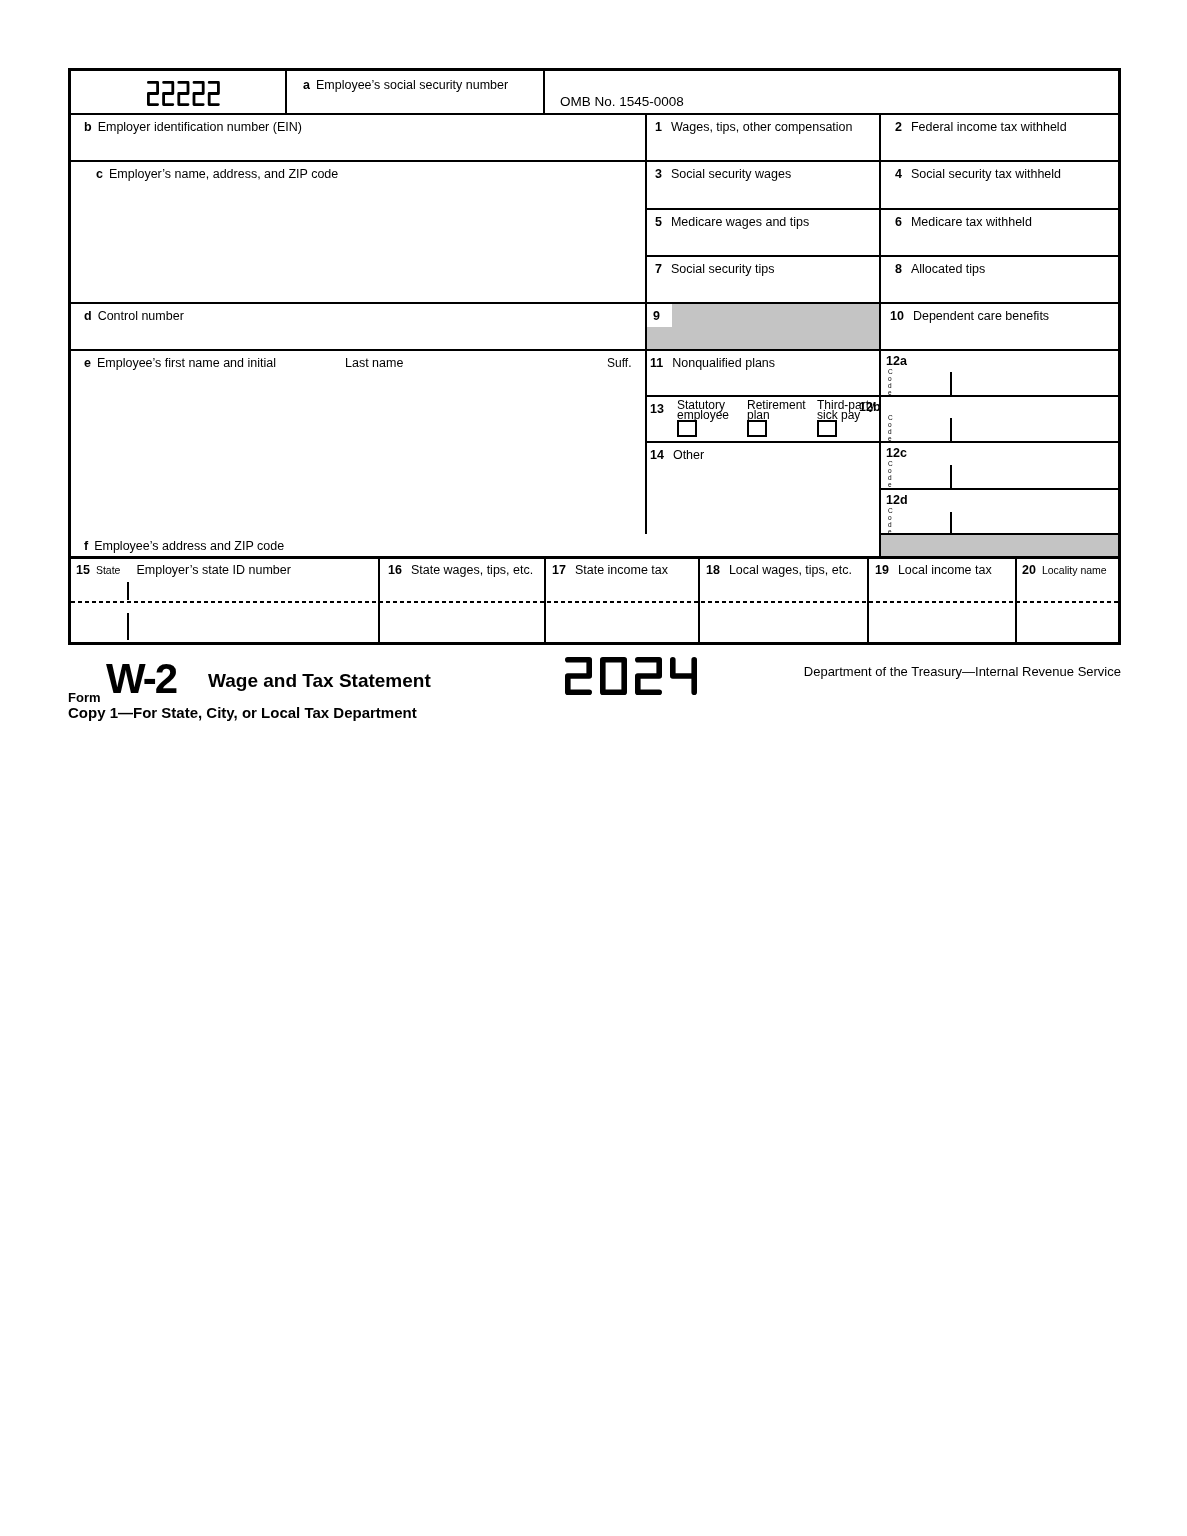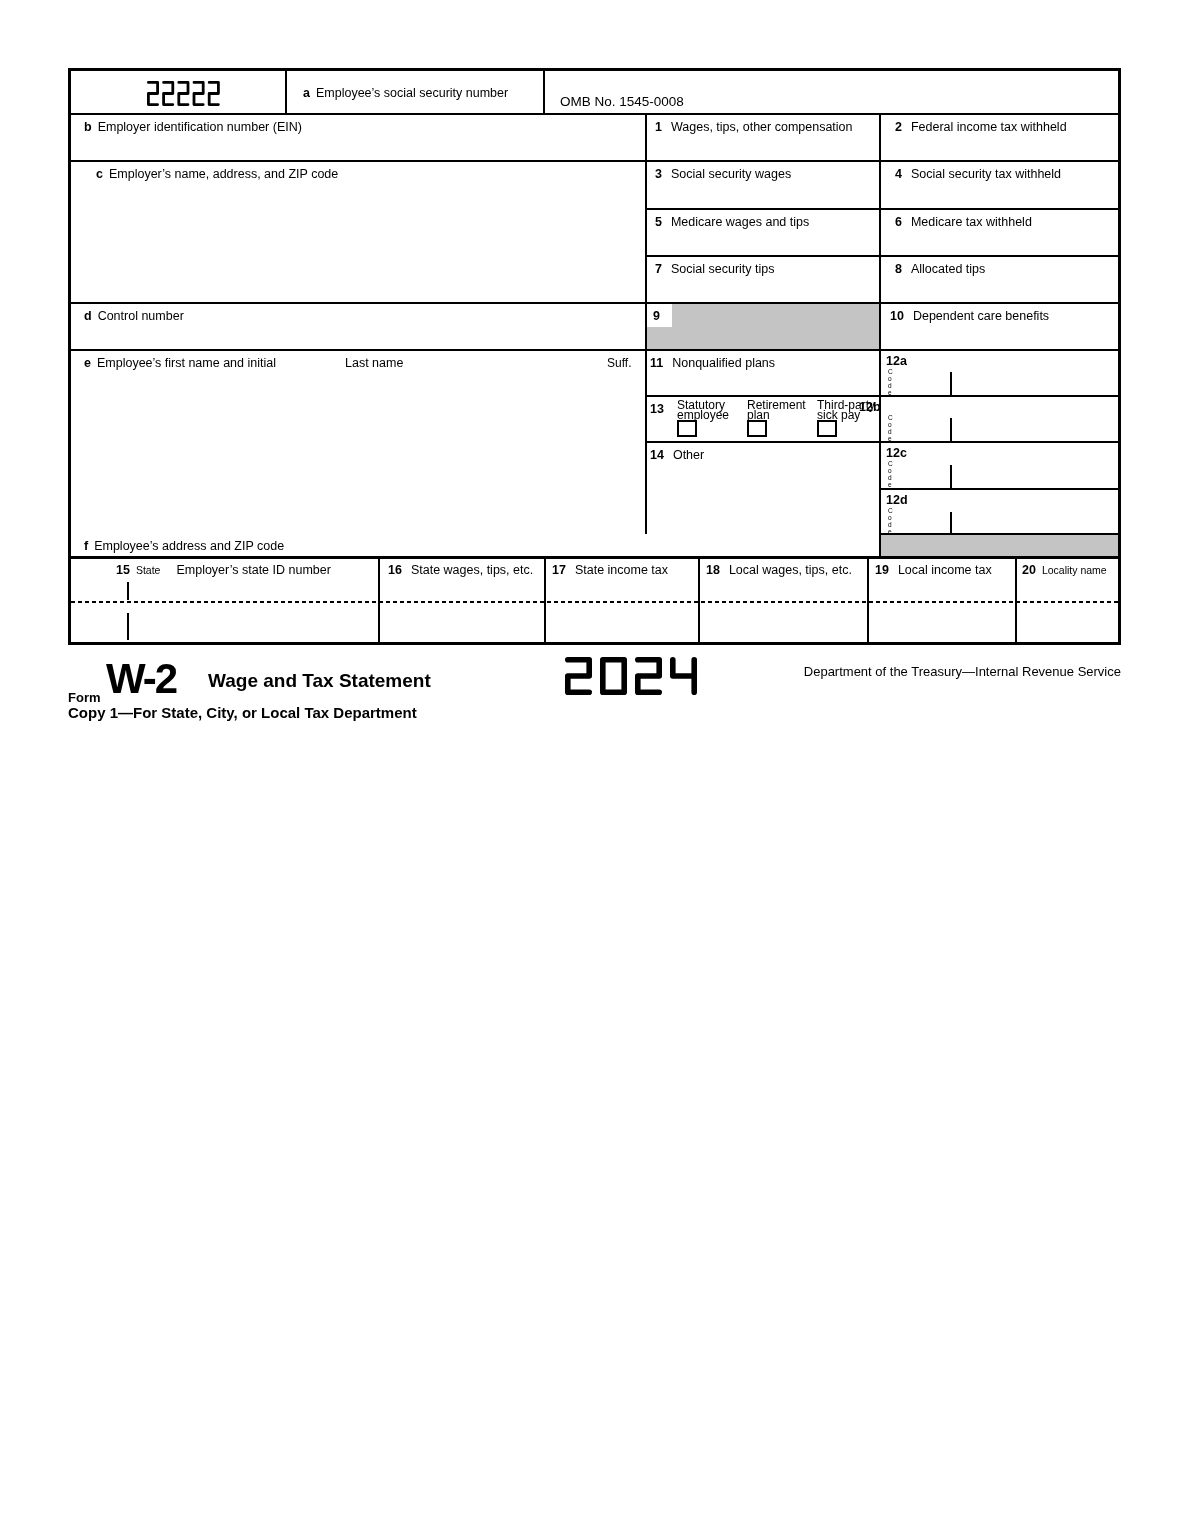--- a/index.html
+++ b/index.html
@@ -81,21 +81,21 @@
 
     <span class="sevenseg" style="left:76px;top:10px;">
         <svg width="72.8" height="25" viewBox="0 0 72.8 25" fill="none" stroke="currentColor" stroke-width="2.8" stroke-linecap="round" stroke-linejoin="round">
           <path transform="translate(0,0)" d="M1.4,1.4H10.6V12.5H1.4V23.6H10.6"></path>
           <path transform="translate(15.2,0)" d="M1.4,1.4H10.6V12.5H1.4V23.6H10.6"></path>
           <path transform="translate(30.4,0)" d="M1.4,1.4H10.6V12.5H1.4V23.6H10.6"></path>
           <path transform="translate(45.599999999999994,0)" d="M1.4,1.4H10.6V12.5H1.4V23.6H10.6"></path>
           <path transform="translate(60.8,0)" d="M1.4,1.4H10.6V12.5H1.4V23.6H10.6"></path>
         </svg>
       </span>
-    <div class="lbl" style="left:232px;top:7px;margin-top:8px;">
+    <div class="lbl" style="left:232px;top:7px;">
       <b>a</b><span class="lgap">Employee’s social security number</span>
     </div>
     <div class="omb" style="left:489px;top:23px;">OMB No. 1545-0008</div>
 
     <div class="lbl" style="left:13px;top:49px;">
       <b>b</b><span class="lgap">Employer identification number (EIN)</span>
     </div>
     <div class="lbl" style="left:13px;top:96px;margin-left:12px;">
       <b>c</b><span class="lgap">Employer’s name, address, and ZIP code</span>
     </div>
@@ -185,21 +185,21 @@
     <div class="cblbl" style="left:746px;top:330px;">Third-party
 sick pay</div>
     <div class="cb" style="left:606px;top:349px;"></div>
     <div class="cb" style="left:676px;top:349px;"></div>
     <div class="cb" style="left:746px;top:349px;"></div>
 
     <div class="lbl" style="left:579px;top:377px;">
       <b>14</b><span class="gap">Other</span>
     </div>
 
-    <div class="lbl" style="left:5px;top:492px;margin-left:40px;">
+    <div class="lbl" style="left:5px;top:492px;">
       <b>15</b><span class="sm lgap">State</span><span class="sp2">Employer’s state ID number</span>
     </div>
     <div class="lbl" style="left:317px;top:492px;">
       <b>16</b><span class="gap">State wages, tips, etc.</span>
     </div>
     <div class="lbl" style="left:481px;top:492px;">
       <b>17</b><span class="gap">State income tax</span>
     </div>
     <div class="lbl" style="left:635px;top:492px;">
       <b>18</b><span class="gap">Local wages, tips, etc.</span>

